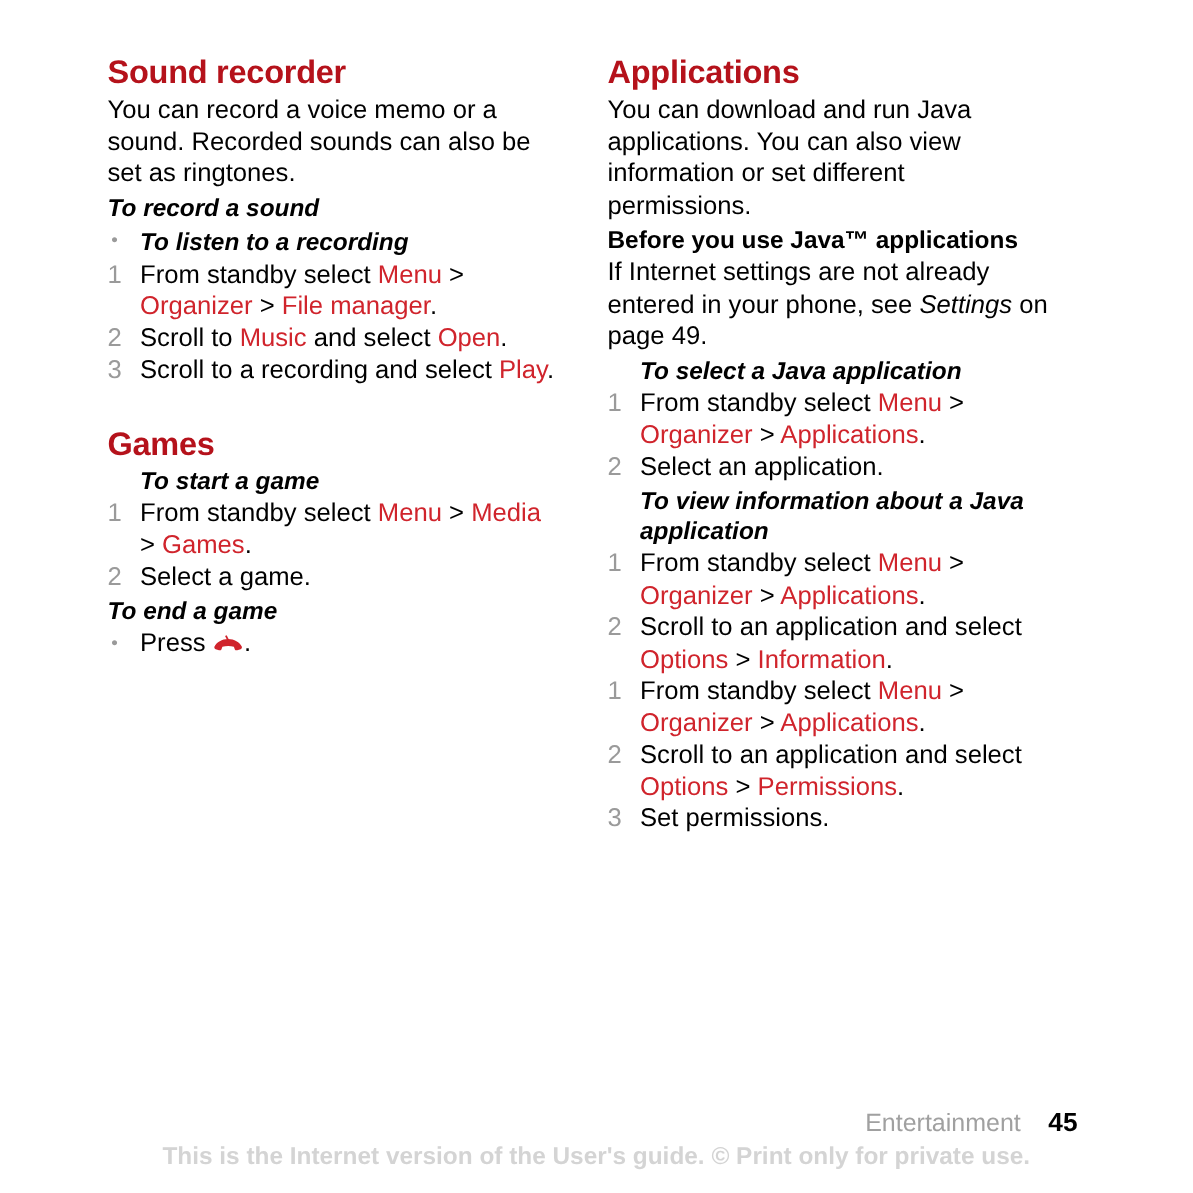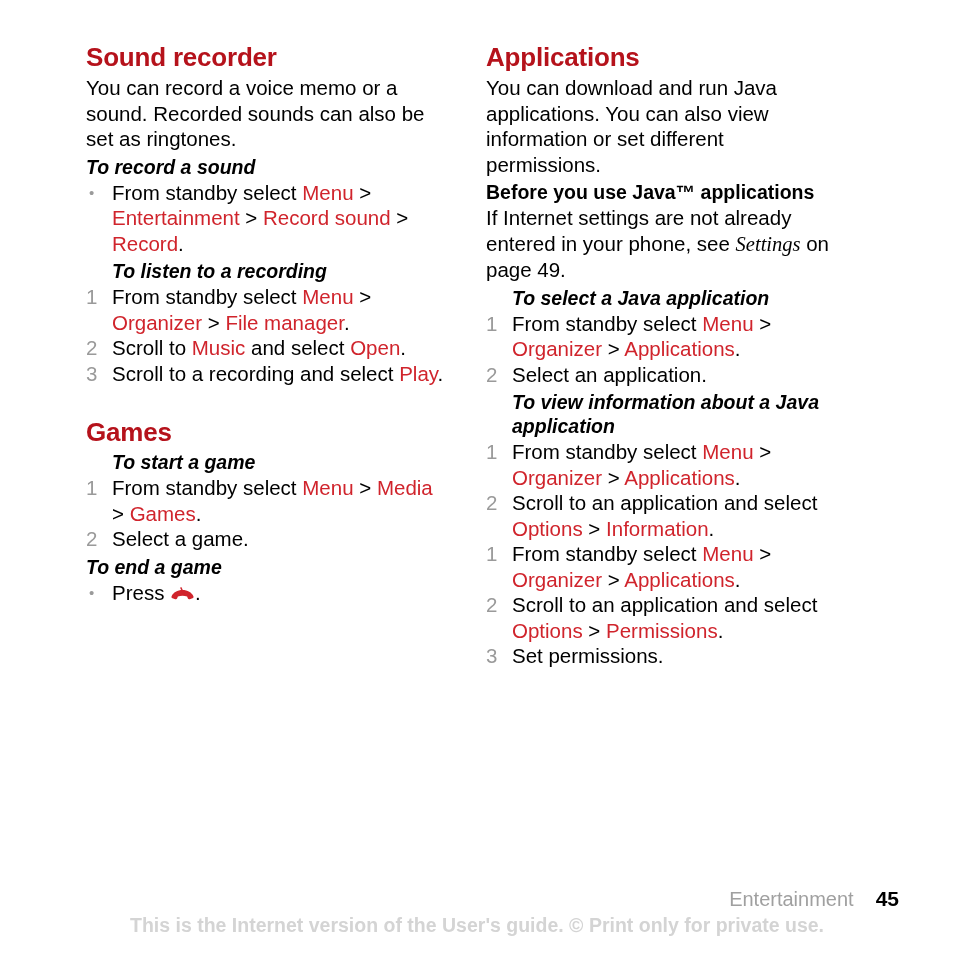--- a/index.html
+++ b/index.html
@@ -91,39 +91,39 @@
     text-align: left;
   }
   .marker.bullet {
     font-size: 15px;
     line-height: 25.5px;
     padding-left: 3px;
   }
 
   
   .uiterm { color: #d0242c; }
-  .ital { font-style: italic; font-family: Liberation Serif, serif; }
+  .ital { font-style: italic; }
 
   
   .endcall-icon {
     display: inline-block;
     width: 23px;
     height: 15px;
     vertical-align: -2px;
     margin: 0 1px;
   }
 
   
   .footer-line {
     position: absolute;
     left: 0;
     top: 886px;
     width: 953px;
     text-align: right;
-    padding-right: 54px;
+    padding-right: 91px;
     box-sizing: border-box;
     font-size: 20px;
     line-height: 26px;
   }
   .running-head {
     color: #a0a0a0;
   }
   .page-number {
     color: #000;
     font-weight: bold;
@@ -147,21 +147,21 @@
 <body>
 
 <div class="page">
 
   <div class="columns">
     <div class="col col-left">
         <h2 class="section-heading">Sound recorder</h2>
         <p class="body-par">You can record a voice memo or a sound. Recorded sounds can also be set as ringtones.</p>
         <div class="subhead">To record a sound</div>
         <ul class="task-list">
-          <li class="task-item"><span class="marker bullet">•</span><span><span>From standby select </span><span class="uiterm">Menu</span><span> &gt; </span><span class="uiterm">Entertainment</span><span> &gt; </span><span class="uiterm">Record sound</span><span> &gt; </span><span class="uiterm">Record</span><span>.</span></span></li>
+          <li class="task-item"><span class="marker bullet">•</span></li>
         </ul>
         <div class="subhead indented">To listen to a recording</div>
         <ul class="task-list">
           <li class="task-item"><span class="marker">1</span><span><span>From standby select </span><span class="uiterm">Menu</span><span> &gt; </span><span class="uiterm">Organizer</span><span> &gt; </span><span class="uiterm">File manager</span><span>.</span></span></li>
           <li class="task-item"><span class="marker">2</span><span><span>Scroll to </span><span class="uiterm">Music</span><span> and select </span><span class="uiterm">Open</span><span>.</span></span></li>
           <li class="task-item"><span class="marker">3</span><span><span>Scroll to a recording and select </span><span class="uiterm">Play</span><span>.</span></span></li>
         </ul>
         <h2 class="section-heading spaced">Games</h2>
         <div class="subhead indented">To start a game</div>
         <ul class="task-list">

